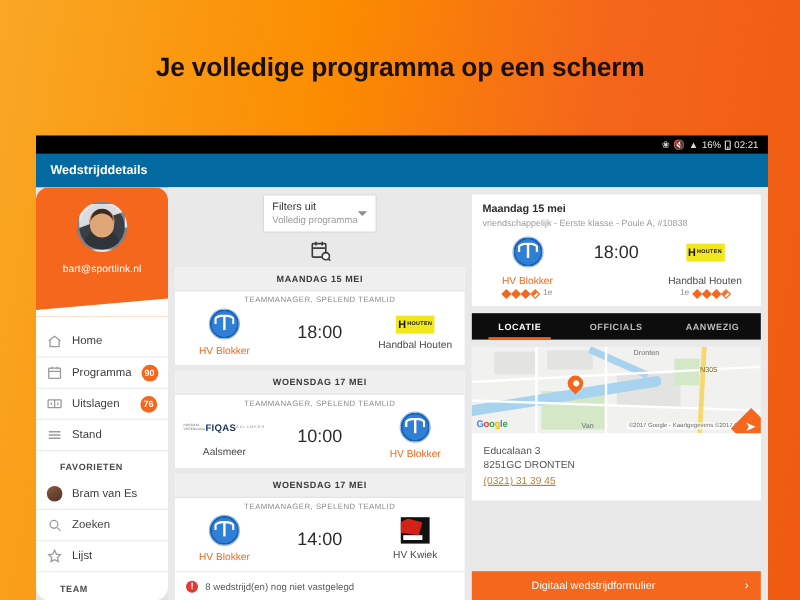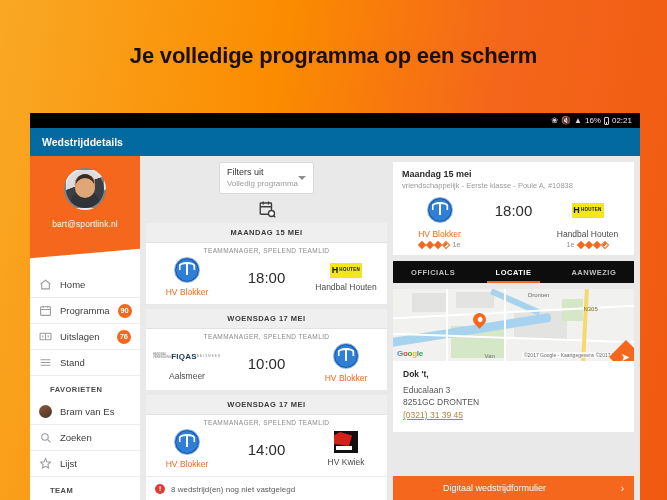--- a/index.html
+++ b/index.html
@@ -42,21 +42,21 @@
   .appbar {
     height: 28px; background: #0369a1; display: flex; align-items: center;
     padding-left: 12px;
   }
   .appbar-title { color: #fff; font-size: 10.5px; font-weight: bold; }
   
   .content { display: flex; height: 344px; background: #e4e4e4; }
   
   .sidebar {
     width: 110px; background: #fff; position: relative;
-    display: flex; flex-direction: column; overflow: hidden;
+    display: flex; flex-direction: column; overflow: hidden; border-radius: 11px;
   }
   .profile {
     height: 110px; background: #f4671c; position: relative;
     display: flex; flex-direction: column; align-items: center;
     padding-top: 12px; overflow: hidden;
   }
   .profile::after {
     content: ""; position: absolute; left: -4px; bottom: -13px;
     width: 130px; height: 24px; background: #fff;
     transform: rotate(-5deg);
@@ -536,22 +536,22 @@
               <i class="dia"></i>
                 <i class="dia"></i>
                 <i class="dia"></i>
                 <i class="dia half"></i>
             </span>
           </div>
         </div>
       </div>
 
       <div class="tabs">
+        <div class="tab active">LOCATIE</div>
         <div class="tab">OFFICIALS</div>
-        <div class="tab active">LOCATIE</div>
         <div class="tab">AANWEZIG</div>
       </div>
 
       <div class="d-card">
         <div class="map">
           <div class="land"></div>
           <div class="blk" style="left:8%;top:6%;width:14%;height:26%"></div>
           <div class="blk" style="left:26%;top:4%;width:16%;height:22%"></div>
           <div class="blk" style="left:50%;top:30%;width:22%;height:40%"></div>
           <div class="green1"></div>
@@ -569,21 +569,20 @@
           <div class="marker"></div>
           <div class="gmap-logo">
             <span class="b1">G</span><span class="b2">o</span><span class="b4">o</span><span class="b3">g</span><span class="b1">l</span><span class="b4">e</span>
           </div>
           <div class="attrib">©2017 Google - Kaartgegevens ©2017 Google</div>
           <div class="fab-nav">
               <span>➤</span>
             </div>
         </div>
         <div class="addr">
-          <div class="venue">Dok 't,</div>
           <div class="line">Educalaan 3</div>
           <div class="line">8251GC DRONTEN</div>
           <div class="phone">(0321) 31 39 45</div>
         </div>
       </div>
 
       <div class="cta">
         <span class="lab">Digitaal wedstrijdformulier</span>
         <span class="ch">›</span>
       </div>

